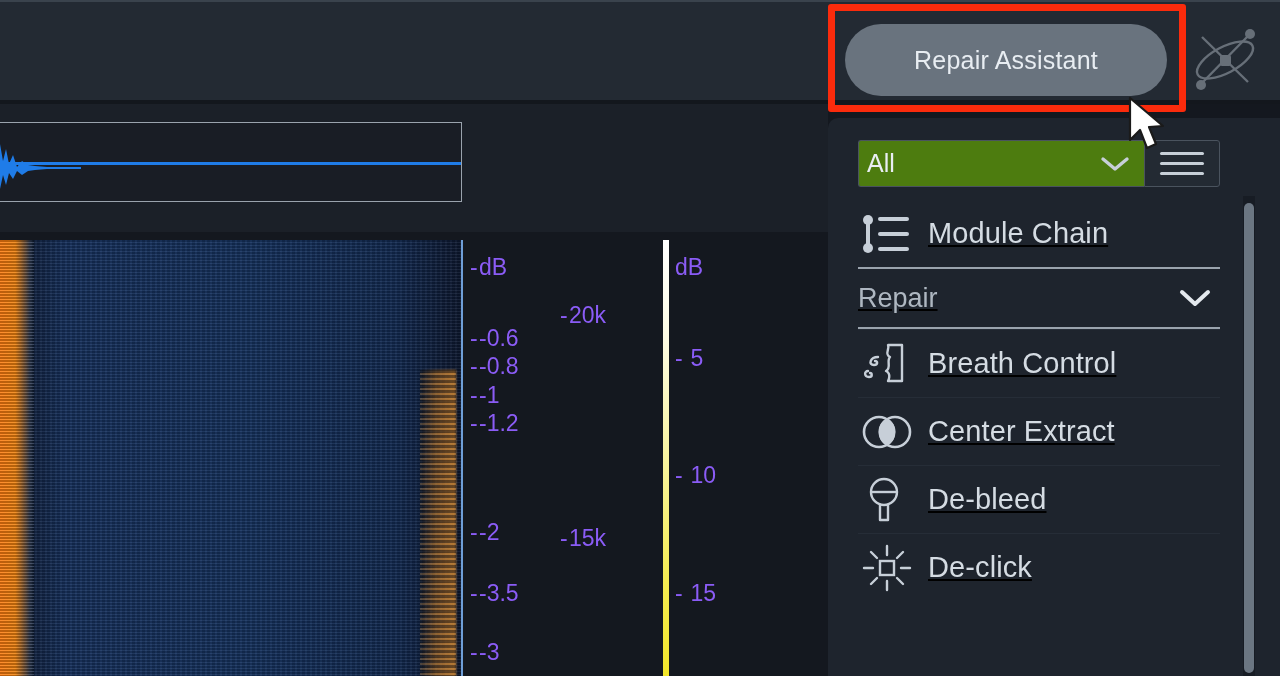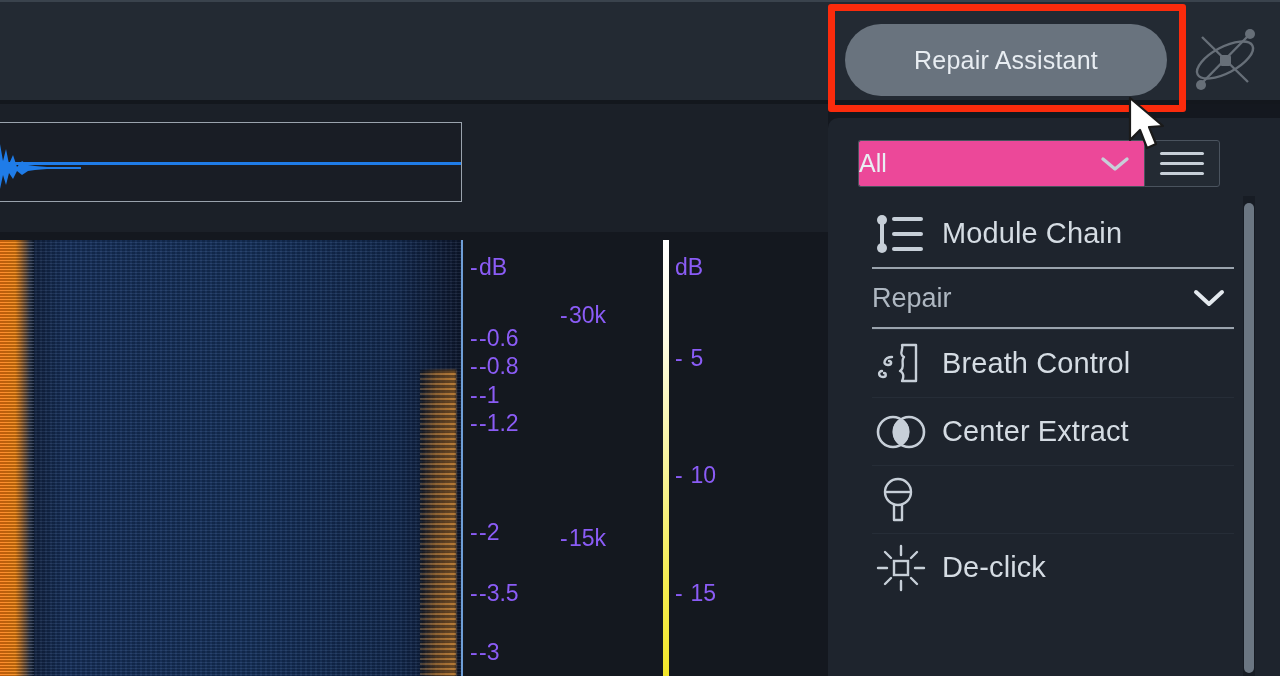--- a/index.html
+++ b/index.html
@@ -69,31 +69,31 @@
   .meter-bar { position:absolute; left:663px; top:240px; width:6px; height:436px;
     background:linear-gradient(180deg,#ffffff 0%,#fdfbe4 22%,#f8f39a 52%,#f5ec52 78%,#f2e62b 100%); }
 
   
   .panel { position:absolute; left:828px; top:118px; width:452px; height:558px;
     background:#1e242d; border-radius:10px 0 0 0; }
 
   .dd-row { position:absolute; left:30px; top:22px; width:362px; height:47px;
     display:flex; }
   .dd-select { flex:1; border:1px solid #4a535e; border-right:none;
-    border-radius:3px 0 0 3px; background:#ec4899; display:flex; align-items:center;
-    padding:0 0; cursor:pointer; position:relative; }
+    border-radius:3px 0 0 3px; background:#4d7c0f; display:flex; align-items:center;
+    padding:0 8px; cursor:pointer; position:relative; }
   .dd-label { color:#e9eef3; font-size:25px; }
   .dd-chev { position:absolute; right:14px; top:50%; transform:translateY(-50%); }
   .hamb-btn { width:76px; border:1px solid #4a535e; border-radius:0 3px 3px 0;
     background:#232a33; display:flex; flex-direction:column; align-items:center;
     justify-content:center; gap:7px; cursor:pointer; }
   .hamb-line { width:44px; height:3px; background:#c7cfd8; border-radius:2px; }
 
   
-  .list { position:absolute; left:44px; top:82px; width:392px; height:476px; }
+  .list { position:absolute; left:30px; top:82px; width:392px; height:476px;text-decoration:underline; }
   .row { position:relative; height:67px; display:flex; align-items:center; cursor:pointer; }
   .row-icon { width:70px; display:flex; align-items:center; justify-content:flex-start;
     padding-left:4px; }
   .row-label { color:#d5dce3; font-size:29px; letter-spacing:.1px; white-space:nowrap; }
 
   .divider { height:2px; background:#9aa3ad; width:362px; }
   .sect-row { position:relative; height:58px; display:flex; align-items:center;
     cursor:pointer; width:362px; }
   .sect-label { color:#aeb7c1; font-size:27px; }
   .sect-chev { position:absolute; right:8px; top:50%; transform:translateY(-50%); }
@@ -160,21 +160,21 @@
     <div class="tick" style="top:85px;"><span class="tick-dash">-</span><span>-0.6</span></div>
     <div class="tick" style="top:113px;"><span class="tick-dash">-</span><span>-0.8</span></div>
     <div class="tick" style="top:142px;"><span class="tick-dash">-</span><span>-1</span></div>
     <div class="tick" style="top:170px;"><span class="tick-dash">-</span><span>-1.2</span></div>
     <div class="tick" style="top:279px;"><span class="tick-dash">-</span><span>-2</span></div>
     <div class="tick" style="top:340px;"><span class="tick-dash">-</span><span>-3.5</span></div>
     <div class="tick" style="top:399px;"><span class="tick-dash">-</span><span>-3</span></div>
   </div>
 
   <div class="freq-col" style="top:240px;">
-    <div class="tick" style="top:62px;"><span class="tick-dash">-</span><span>30k</span></div>
+    <div class="tick" style="top:62px;"><span class="tick-dash">-</span><span>20k</span></div>
     <div class="tick" style="top:285px;"><span class="tick-dash">-</span><span>15k</span></div>
   </div>
 
   <div class="meter-bar"></div>
   <div class="scale-col" style="left:675px; top:240px;">
     <div class="tick" style="top:14px;"><span>dB</span></div>
     <div class="tick" style="top:105px;"><span class="tick-dash">-</span> <span>5</span></div>
     <div class="tick" style="top:222px;"><span class="tick-dash">-</span> <span>10</span></div>
     <div class="tick" style="top:340px;"><span class="tick-dash">-</span> <span>15</span></div>
   </div>
@@ -250,20 +250,21 @@
       <div class="item-sep"></div>
 
       <div class="row">
         <div class="row-icon">
           <svg width="44" height="48" viewBox="0 0 44 48">
             <circle cx="22" cy="16" r="13" fill="none" stroke="#c7cfd8" stroke-width="2.4"></circle>
             <path d="M9 16 L35 16" stroke="#c7cfd8" stroke-width="2.4"></path>
             <path d="M18 28 L18 44 L26 44 L26 28" fill="none" stroke="#c7cfd8" stroke-width="2.4" stroke-linejoin="round"></path>
           </svg>
         </div>
+        <span class="row-label">De-bleed</span>
       </div>
       <div class="item-sep"></div>
 
       <div class="row">
         <div class="row-icon">
           <svg width="50" height="48" viewBox="0 0 50 48">
             <rect x="18" y="17" width="14" height="14" fill="none" stroke="#c7cfd8" stroke-width="2.4"></rect>
             <g stroke="#c7cfd8" stroke-width="2.4" stroke-linecap="round">
               <path d="M25 2 L25 11"></path>
                 <path d="M25 37 L25 46"></path>

